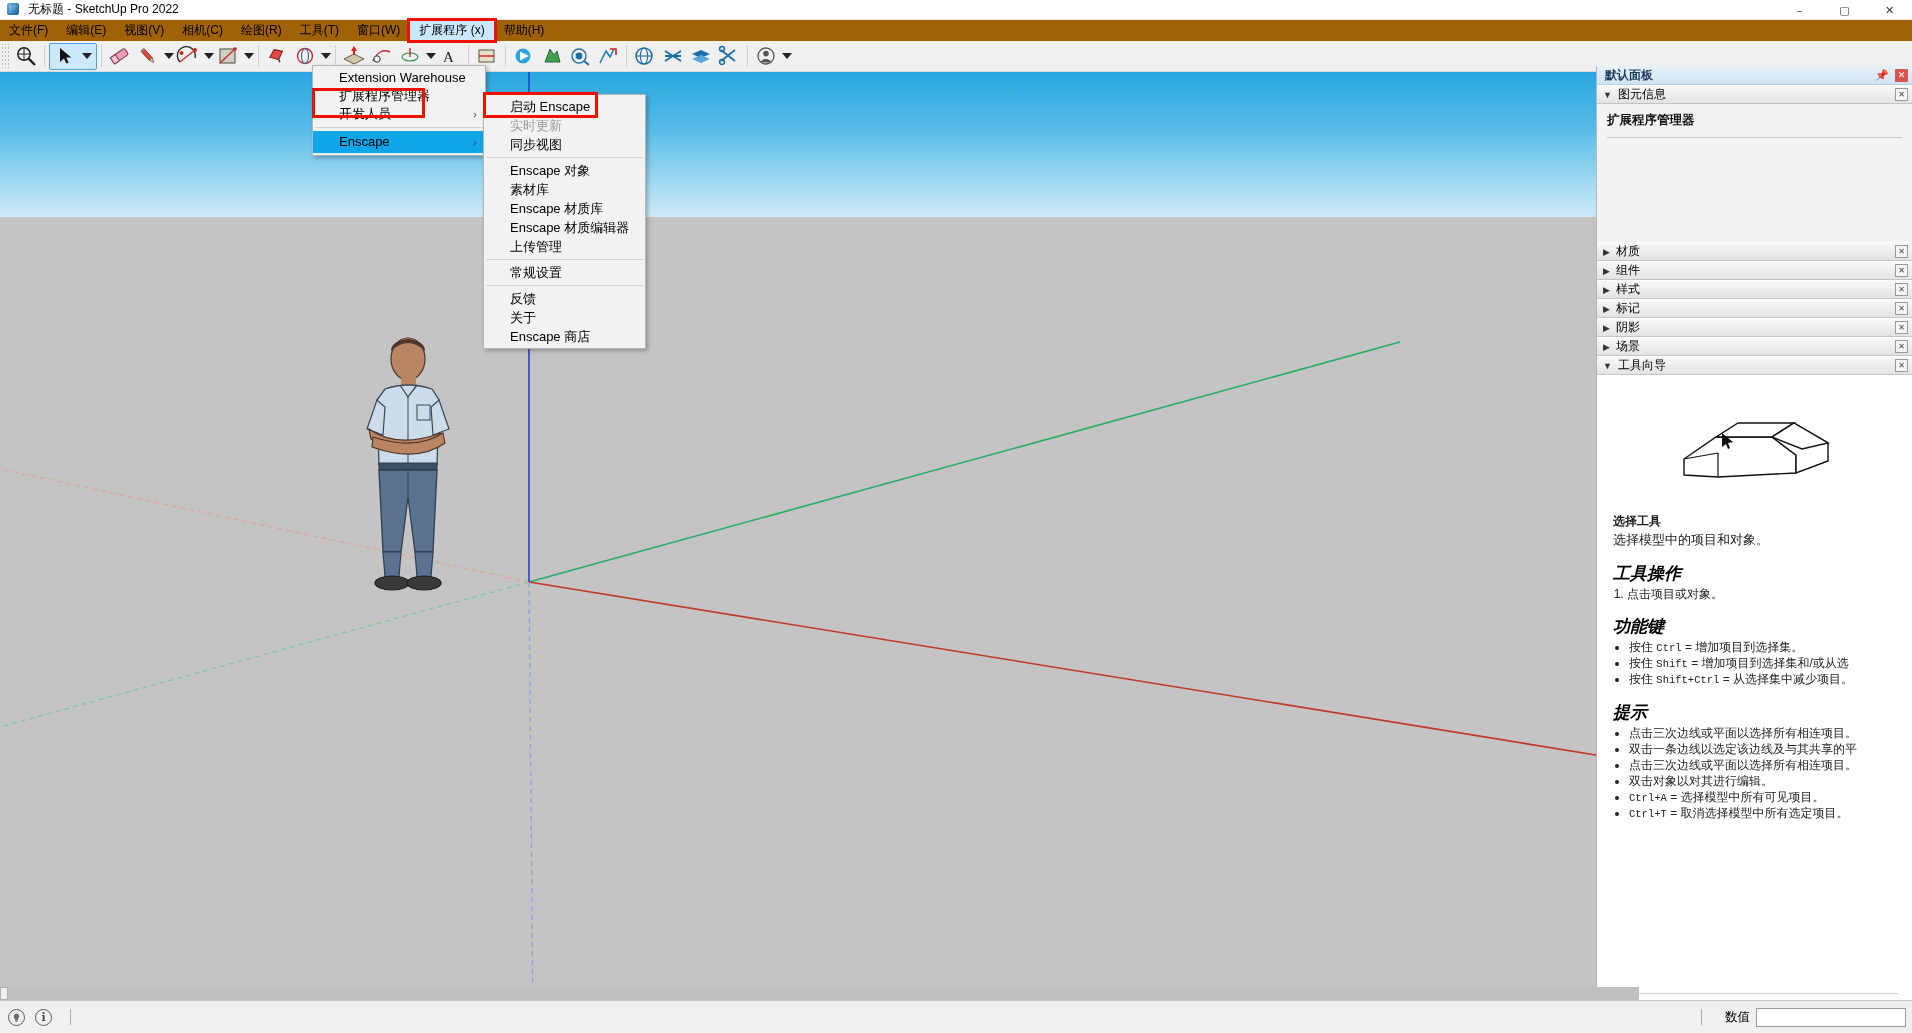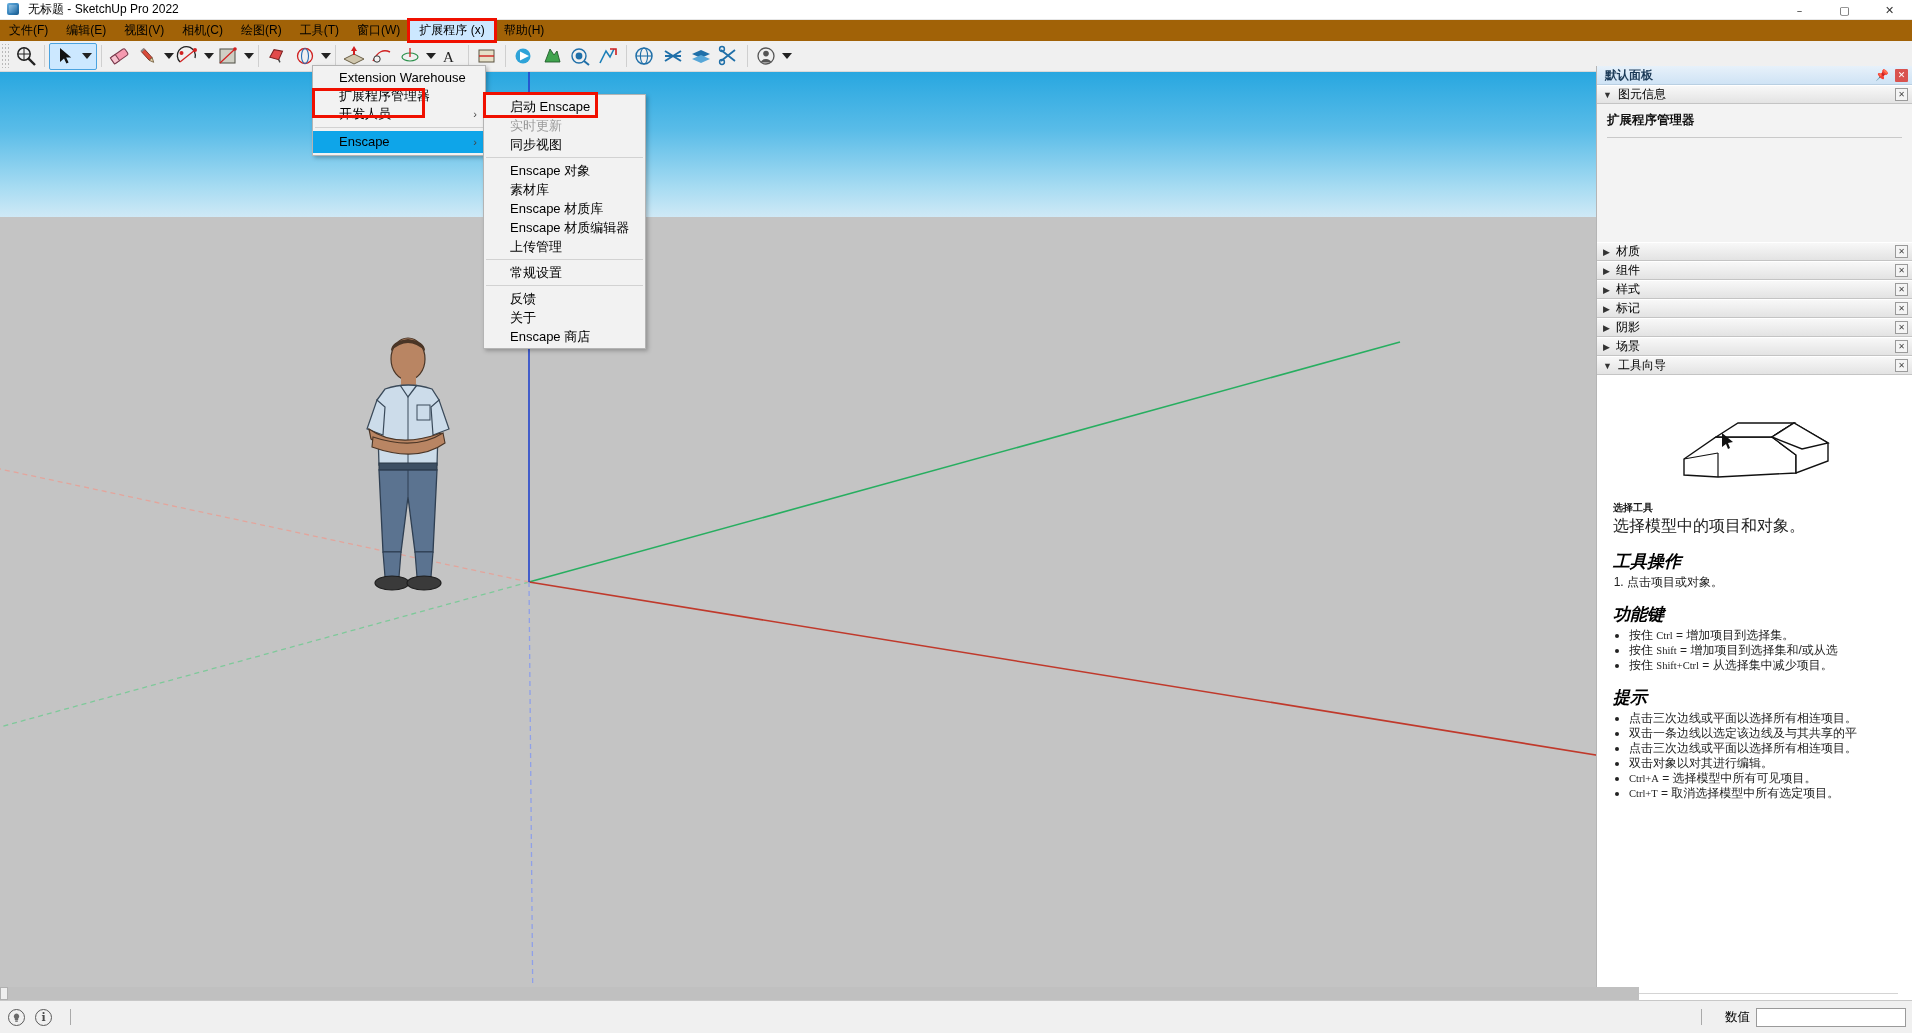--- a/index.html
+++ b/index.html
@@ -163,27 +163,27 @@
     background: #f3f3f3; padding: 8px 10px 0 10px; height: 138px;
   }
   #entity-body .noselect { font-weight: bold; font-size: 12.5px; color: #111; }
   #entity-body .rule { height:1px; background:#c9c9c9; margin-top: 8px; }
 
   #guide-body {
     flex: 1; background: #ffffff; overflow: hidden; position: relative;
     padding: 10px 14px 0 16px;
   }
   #guide-img { display:flex; justify-content:center; padding: 12px 0 8px 0; }
-  #guide-h1 { font-size: 10px; font-weight: bold; color: #1a1a1a; margin-top: 6px; }
-  #guide-sub { font-size: 16px; color: #222; margin-top: 1px; }
+  #guide-h1 { font-size: 12px; font-weight: bold; color: #1a1a1a; margin-top: 18px; }
+  #guide-sub { font-size: 13px; color: #222; margin-top: 1px; }
   .guide-h2 { font-size: 17px; font-weight: bold; color: #000000; margin-top: 13px; font-style: italic; }
   .guide-ol { margin: 2px 0 0 14px; font-size: 12px; color: #222; }
   .guide-ul { margin: 2px 0 0 16px; font-size: 12px; color: #222; list-style: disc; }
   .guide-ul li, .guide-ol li { line-height: 15px; white-space: nowrap; }
-  code { font-family: Liberation Serif, serif; font-size: 10.5px; }
+  code { font-family: Liberation Mono, monospace; font-size: 10.5px; }
   #guide-bottom-rule { position:absolute; left:16px; right:14px; bottom: 6px; height:1px; background:#d4d4d4; }
 
   
   #statusbar {
     position: absolute; left: 0; bottom: 0; width: 100%; height: 33px;
     background: #f0f0f0; border-top: 1px solid #c8c8c8;
     display: flex; align-items: center; font-size: 12px;
   }
   #status-left { display: flex; align-items: center; gap: 10px; padding-left: 8px; }
   .circ-icon {

